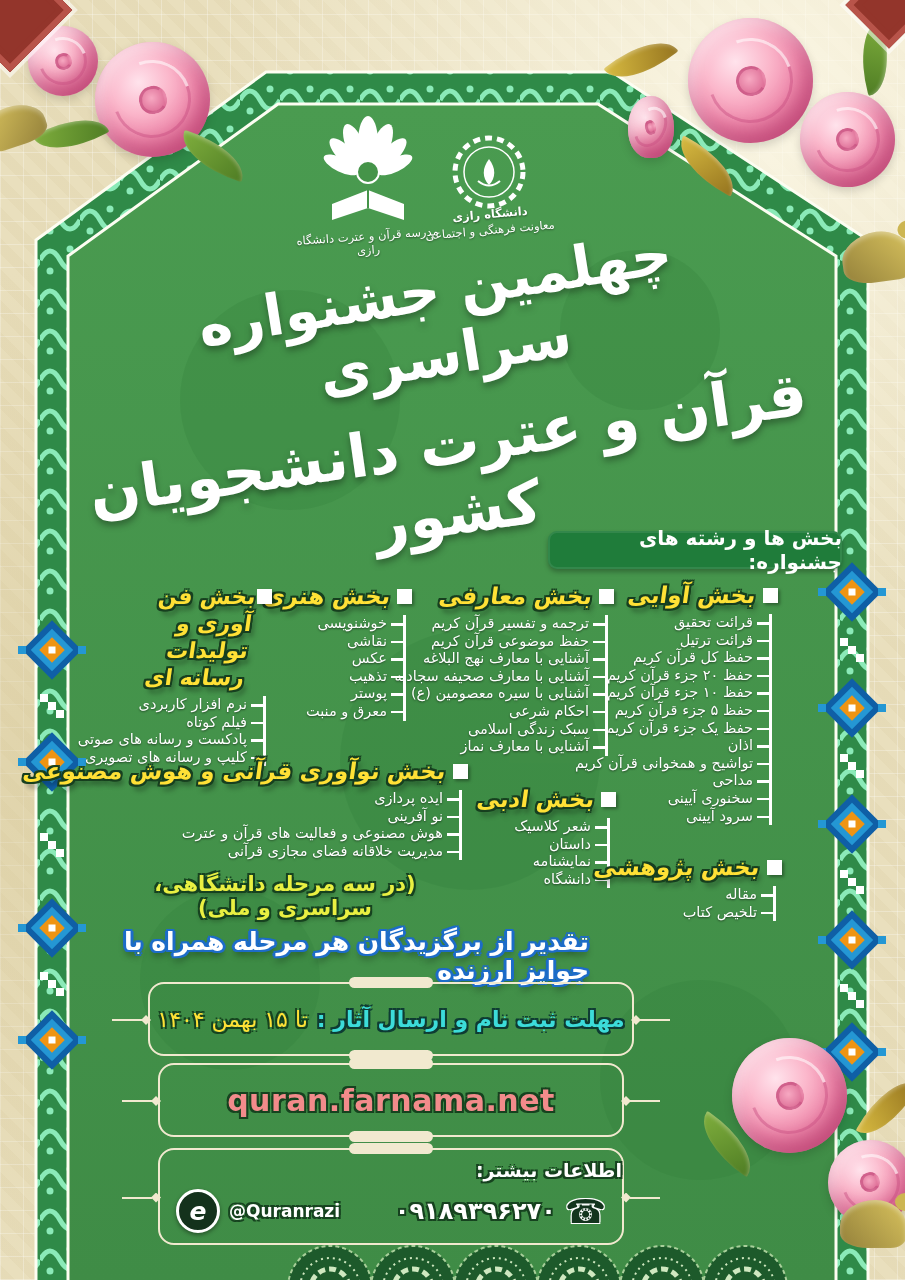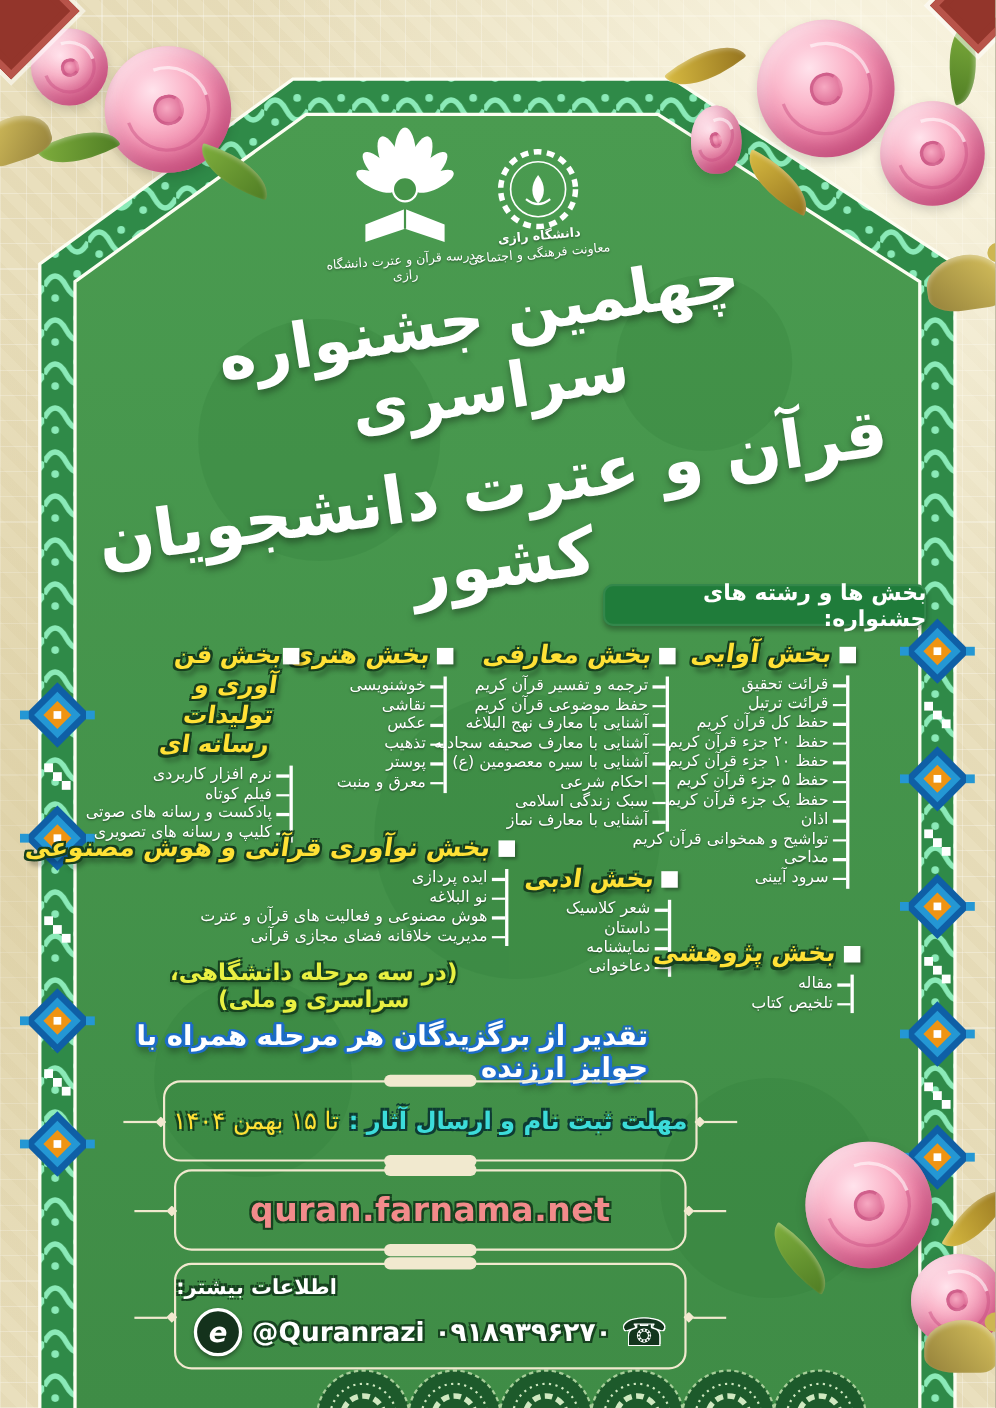--- a/index.html
+++ b/index.html
@@ -104,30 +104,30 @@
   .t-cyan{color:#3cdcda;font-weight:bold;font-size:22px;
     text-shadow:2px 2px 0 #0e3b33,-2px 2px 0 #0e3b33,2px -2px 0 #0e3b33,-2px -2px 0 #0e3b33;}
   .t-yel{color:#ffe136;font-weight:normal;font-size:22px;
     text-shadow:2px 2px 0 #16421f,-2px 2px 0 #16421f,2px -2px 0 #16421f,-2px -2px 0 #16421f;}
   .t-link{color:#f28b8b;font-weight:bold;font-size:30px;direction:ltr;unicode-bidi:embed;
     letter-spacing:.5px;cursor:pointer;
     text-shadow:2px 2px 0 #16421f,-2px 2px 0 #16421f,2px -2px 0 #16421f,-2px -2px 0 #16421f;text-align:center;}
   .t-white{color:#fff;font-weight:bold;
     text-shadow:2px 2px 0 #16421f,-2px 2px 0 #16421f,2px -2px 0 #16421f,-2px -2px 0 #16421f;}
 
-  #info-title{display:block;text-align:left;margin-top:9px;font-size:19px;}
+  #info-title{display:block;text-align:right;margin-top:9px;font-size:19px;}
   .info-row{display:flex;justify-content:space-between;align-items:center;padding:0 16px;margin-top:8px;direction:rtl;}
   .grp{display:flex;align-items:center;gap:9px;}
   .phone-glyph{font-size:33px;line-height:33px;color:#13351d;
     text-shadow:1px 1px 0 #fff,-1px 1px 0 #fff,1px -1px 0 #fff,-1px -1px 0 #fff;}
   #phone-number{font-size:24px;direction:ltr;unicode-bidi:embed;cursor:pointer;}
   .eitaa{width:38px;height:38px;border-radius:50%;background:#14321c;border:3px solid #fff;
     box-shadow:0 2px 4px rgba(0,0,0,.4);display:flex;align-items:center;justify-content:center;
     color:#fff;font-weight:bold;font-style:italic;font-size:25px;line-height:1;}
-  #social-handle{font-size:24px;direction:ltr;unicode-bidi:embed;cursor:pointer;}
+  #social-handle{font-size:17px;direction:ltr;unicode-bidi:embed;cursor:pointer;}
 </style>
 </head>
 <body>
 
 <div class="poster">
 
   <div class="tiles"></div>
 
   <svg class="frame" width="905" height="1280" viewBox="0 0 905 1280">
     <defs>
@@ -270,20 +270,21 @@
           <li>قرائت تحقیق</li>
           <li>قرائت ترتیل</li>
           <li>حفظ کل قرآن کریم</li>
           <li>حفظ ۲۰ جزء قرآن کریم</li>
           <li>حفظ ۱۰ جزء قرآن کریم</li>
           <li>حفظ ۵ جزء قرآن کریم</li>
           <li>حفظ یک جزء قرآن کریم</li>
           <li>اذان</li>
           <li>تواشیح و همخوانی قرآن کریم</li>
           <li>مداحی</li>
+          <li>سخنوری آیینی</li>
           <li>سرود آیینی</li>
         </ul>
     </div>
 
     <div class="section" id="s-maarefi">
       <div class="sec-head">
         <span class="sec-bullet"></span>
         <span class="sec-title">بخش معارفی</span>
       </div>
       <ul class="sec-items">
@@ -326,36 +327,36 @@
         </ul>
     </div>
 
     <div class="section" id="s-noavari">
       <div class="sec-head">
         <span class="sec-bullet"></span>
         <span class="sec-title">بخش نوآوری قرآنی و هوش مصنوعی</span>
       </div>
       <ul class="sec-items">
           <li>ایده پردازی</li>
-          <li>نو البلاغه</li>
+          <li>نو آفرینی</li>
           <li>هوش مصنوعی و فعالیت های قرآن و عترت</li>
           <li>مدیریت خلاقانه فضای مجازی قرآنی</li>
         </ul>
     </div>
 
     <div class="section" id="s-adabi">
       <div class="sec-head">
         <span class="sec-bullet"></span>
         <span class="sec-title">بخش ادبی</span>
       </div>
       <ul class="sec-items">
           <li>شعر کلاسیک</li>
           <li>داستان</li>
           <li>نمایشنامه</li>
-          <li>دعاخوانی</li>
+          <li>دانشگاه</li>
         </ul>
     </div>
 
     <div class="section" id="s-pazhuheshi">
       <div class="sec-head">
         <span class="sec-bullet"></span>
         <span class="sec-title">بخش پژوهشی</span>
       </div>
       <ul class="sec-items">
           <li>مقاله</li>

